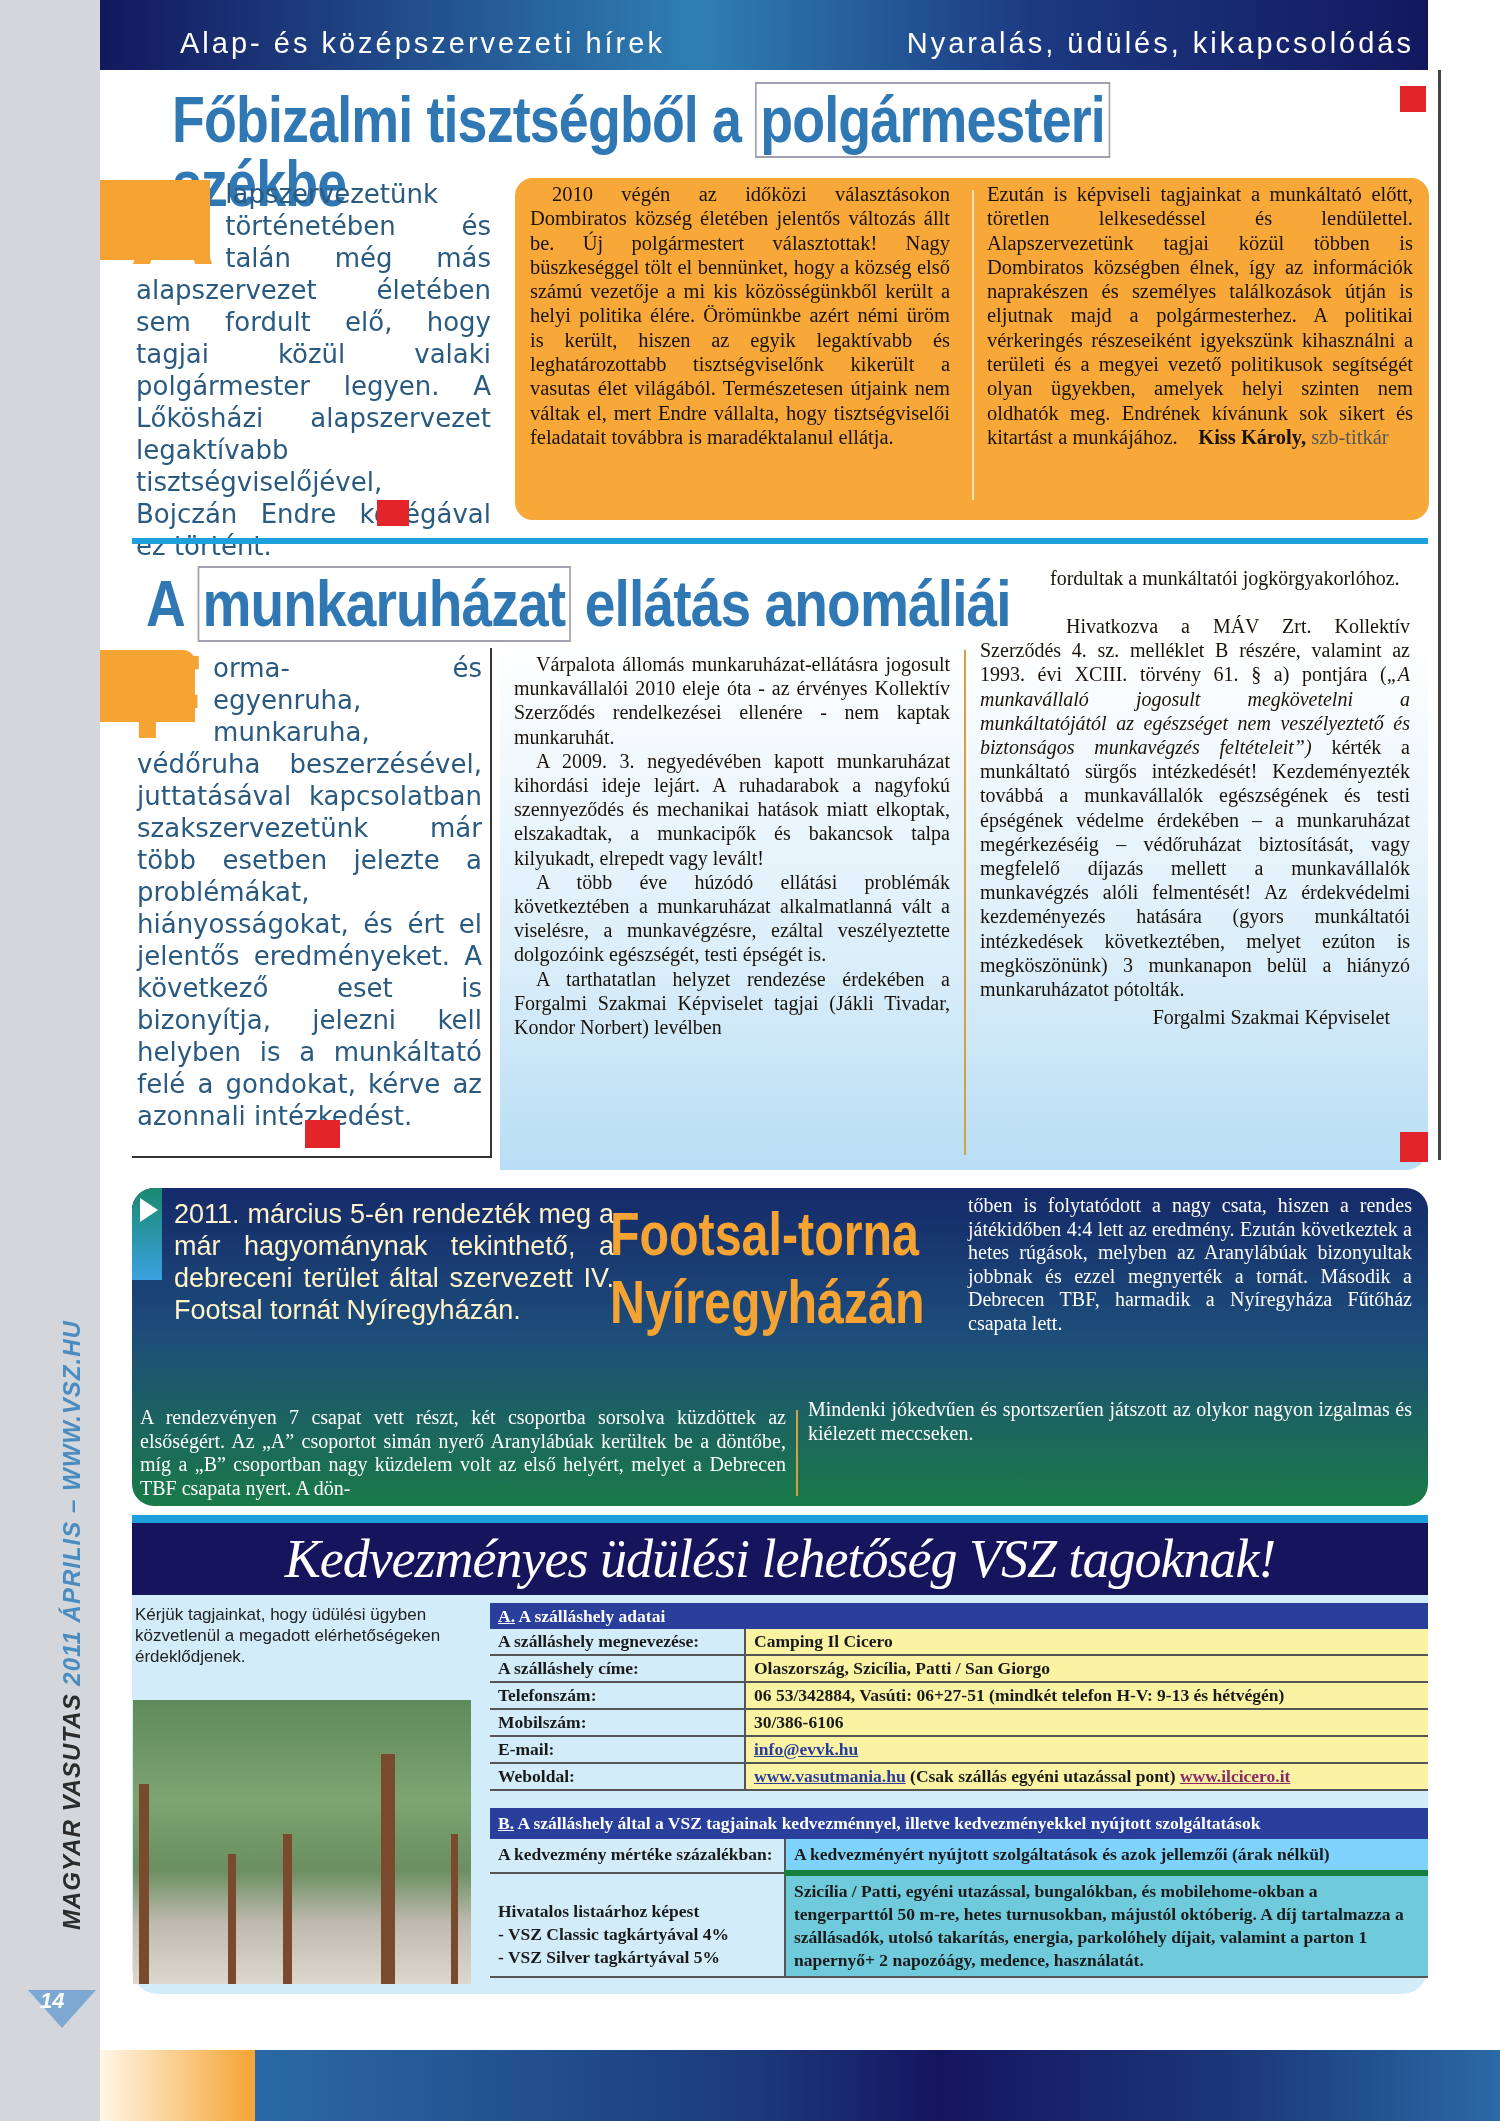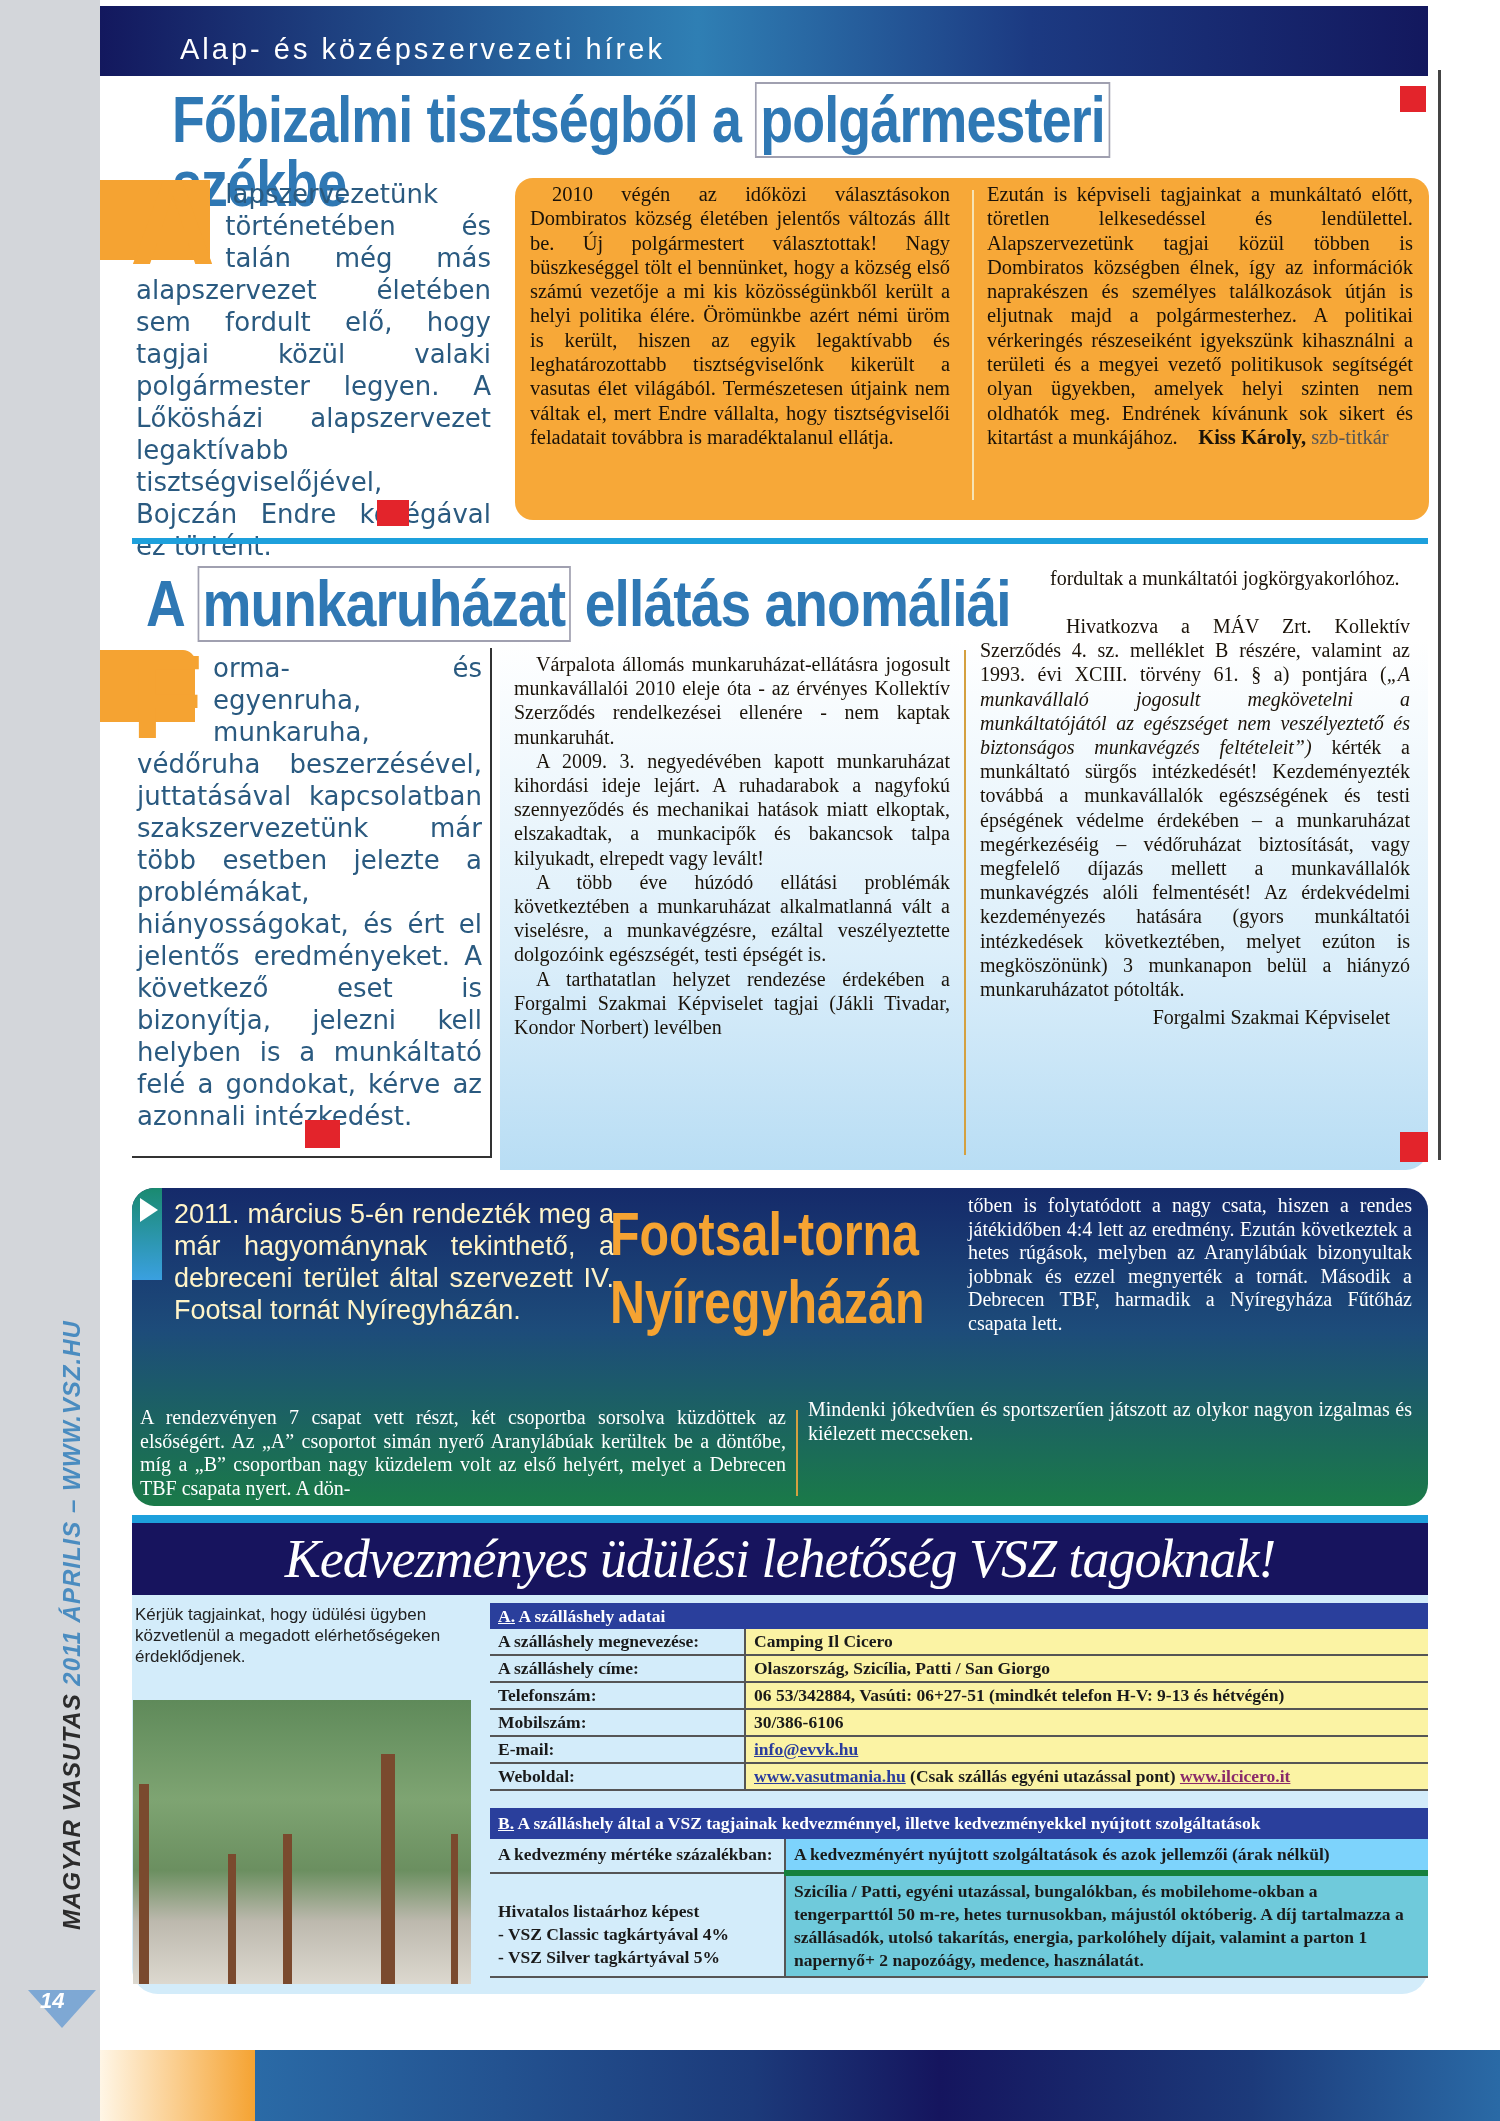--- a/index.html
+++ b/index.html
@@ -1,21 +1,21 @@
 <!DOCTYPE html>
 <html><head>
 <meta charset="utf-8">
 <style>
 *{box-sizing:border-box;margin:0;padding:0}
 html,body{width:1500px;height:2121px;overflow:hidden;background:#fff}
 body{position:relative;font-family:"Liberation Serif",serif;color:#1a1a1a}
 .sidebar{position:absolute;left:0;top:0;width:100px;height:2121px;background:#d3d6da}
 .sidebar-orange-bottom{position:absolute;left:100px;top:2050px;width:155px;height:71px;background:linear-gradient(90deg,#fff6e6,#f5a332)}
 .right-line{position:absolute;left:1438px;top:70px;width:3px;height:1090px;background:#444}
-.topbar{position:absolute;left:100px;top:6px;width:1328px;height:70px;background:linear-gradient(90deg,#13185e 0%,#2f7fb4 45%,#1c3a82 70%,#13185e 100%);display:flex;justify-content:space-between;align-items:flex-end;padding:0 14px 10px 80px;color:#fff;font-family:"Liberation Sans",sans-serif;font-size:29px;letter-spacing:3px}
+.topbar{position:absolute;left:100px;top:0;width:1328px;height:70px;background:linear-gradient(90deg,#13185e 0%,#2f7fb4 45%,#1c3a82 70%,#13185e 100%);display:flex;justify-content:space-between;align-items:flex-end;padding:0 14px 10px 80px;color:#fff;font-family:"Liberation Sans",sans-serif;font-size:29px;letter-spacing:3px}
 .headline{position:absolute;font-family:"Liberation Sans",sans-serif;font-weight:bold;color:#2f78b4;letter-spacing:-1px;line-height:1;transform-origin:left top}
 .headline .boxed{border:2px solid #a0a0b0;padding:0 4px}
 .h1{left:172px;top:88px;font-size:64px;transform:scaleX(.84)}
 .h2{left:146px;top:572px;font-size:64px;transform:scaleX(.86)}
 .redsq{position:absolute;background:#e3242b}
 .orange-tab{position:absolute;background:#f5a332}
 .lead{position:absolute;font-family:"DejaVu Sans",sans-serif;color:#2a5a80;font-size:26px;line-height:32px;text-align:justify}
 .lead .cap{float:left;font-family:"Liberation Sans",sans-serif;font-weight:bold;color:#f5a332;font-size:118px;line-height:98px;margin:-4px 10px 0 -6px}
 .orange-box{position:absolute;background:#f7a838;border-radius:18px}
 .col{position:absolute;font-size:20.5px;line-height:24.3px;text-align:justify;color:#1a1208}
@@ -59,20 +59,21 @@
 .pagetri{position:absolute;left:28px;top:1990px;width:0;height:0;border-left:34px solid transparent;border-right:34px solid transparent;border-top:38px solid #7ea8d4}
 .pagenum{position:absolute;left:40px;top:1988px;color:#fff;font-family:"Liberation Sans",sans-serif;font-weight:bold;font-style:italic;font-size:22px}
 </style>
 </head>
 <body>
 
 <div class="sidebar"></div>
 <div class="right-line"></div>
 <div class="topbar">
   <span>Alap- és középszervezeti hírek</span>
+  <span>Nyaralás, üdülés, kikapcsolódás</span>
 </div>
 
 <div class="headline h1">
   <span>Főbizalmi tisztségből a</span>
   <span class="boxed">polgármesteri</span>
   <span>székbe</span>
 </div>
 <div class="redsq" style="left:1400px;top:86px;width:26px;height:26px"></div>
 
 <div class="orange-tab" style="left:100px;top:180px;width:110px;height:80px"></div>

